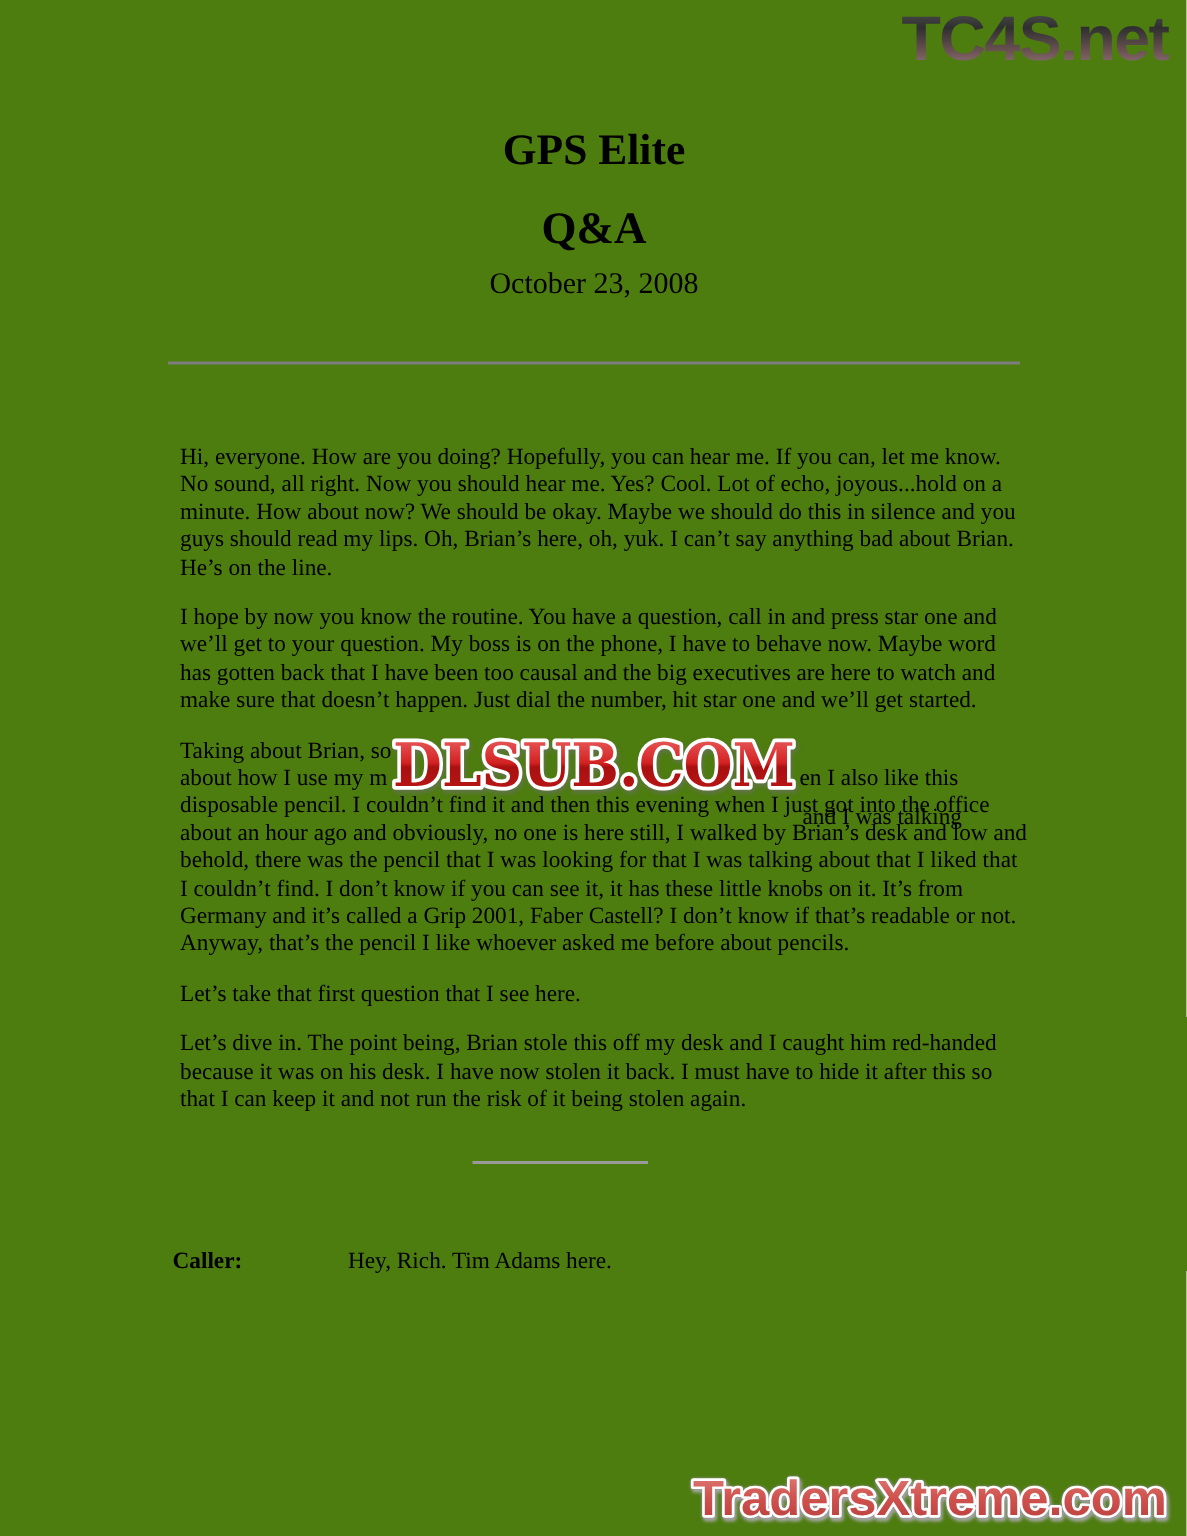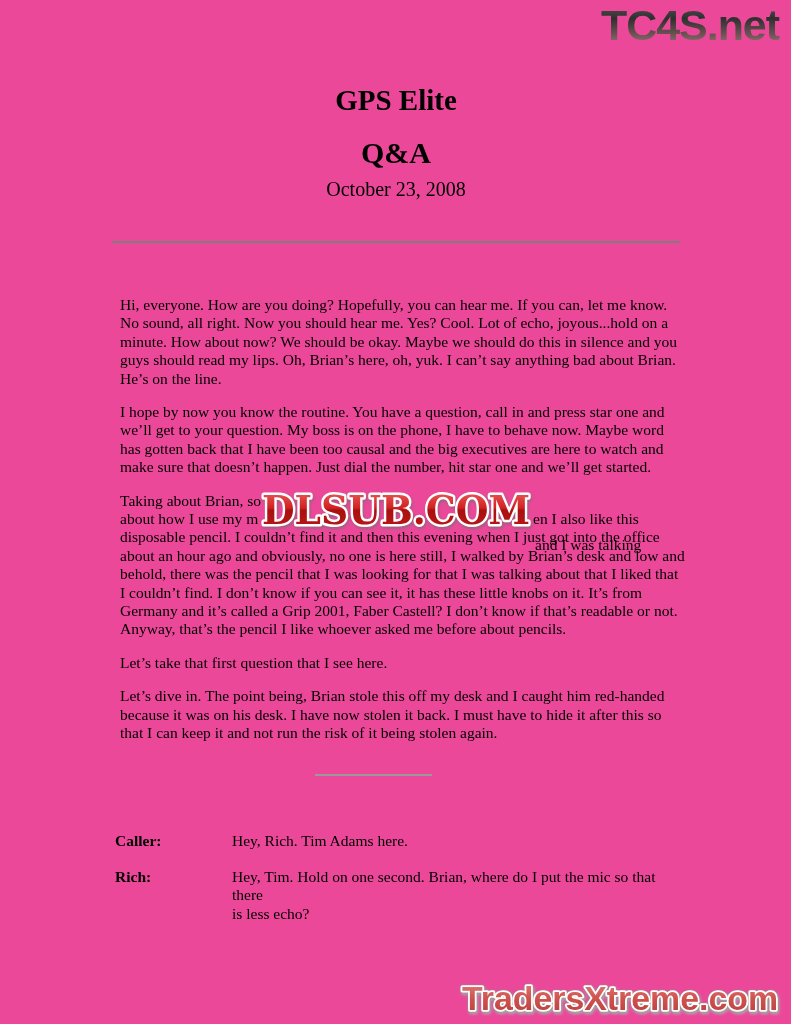--- a/index.html
+++ b/index.html
@@ -1,20 +1,20 @@
 <!DOCTYPE html>
 <html><head>
 <meta charset="utf-8">
 <style>
   html, body { margin: 0; padding: 0; background: #ffffff; }
   .page {
     position: relative;
     width: 791px;
     height: 1024px;
-    background: #ec4899;
+    background: #4d7c0f;
     font-family: "Liberation Serif", serif;
     color: #000000;
     overflow: hidden;
   }
 
   
   .logo-top {
     position: absolute;
     top: 2px;
     right: 6px;
@@ -147,27 +147,20 @@
 
   <div class="mid-rule"></div>
 
   <div class="dialogue">
     <div class="dlg-row">
       <div class="dlg-speaker">Caller:</div>
       <div class="dlg-text">
         <div>Hey, Rich. Tim Adams here.</div>
       </div>
     </div>
-    <div class="dlg-row">
-      <div class="dlg-speaker">Rich:</div>
-      <div class="dlg-text">
-        <div>Hey, Tim. Hold on one second. Brian, where do I put the mic so that there</div>
-        <div>is less echo?</div>
-      </div>
-    </div>
   </div>
 
   <svg class="logo-bottom" width="336" height="46" viewBox="0 0 336 46">
     <defs>
       <linearGradient id="txGrad" x1="0" y1="0" x2="0" y2="1">
         <stop offset="0%" stop-color="#e2817d"></stop>
         <stop offset="50%" stop-color="#cf524e"></stop>
         <stop offset="100%" stop-color="#b73e3c"></stop>
       </linearGradient>
     </defs>

